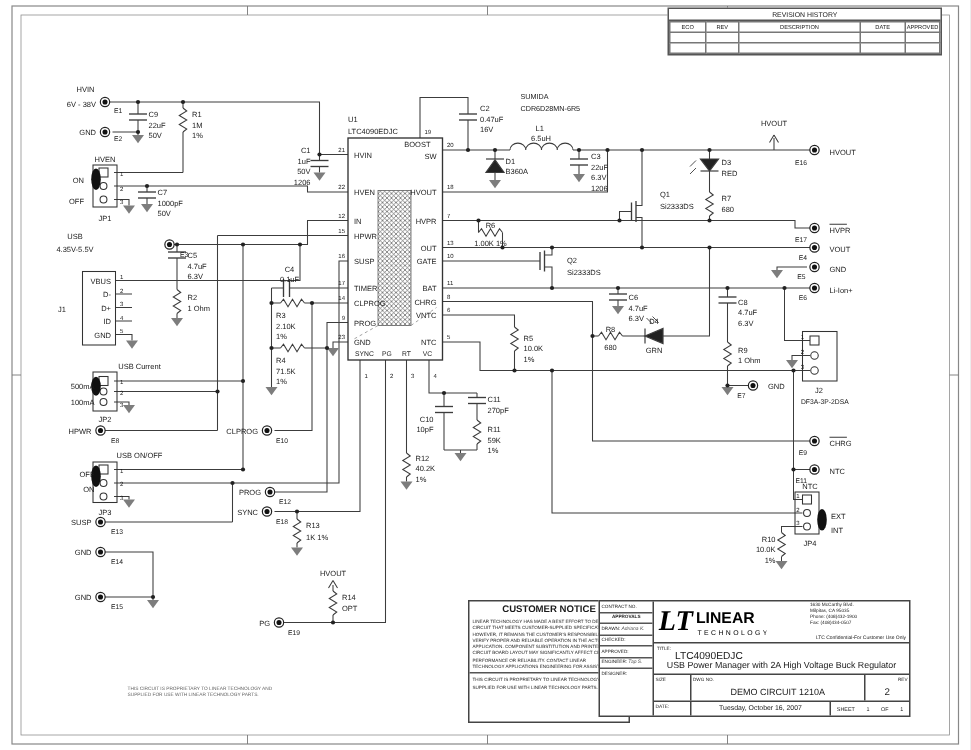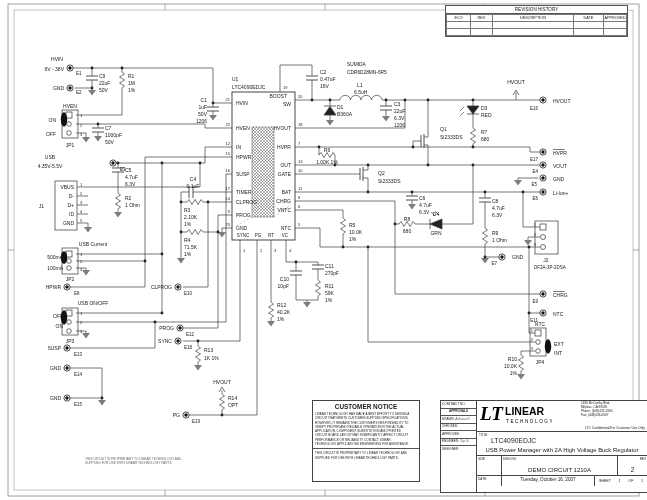--- a/index.html
+++ b/index.html
@@ -12,21 +12,21 @@
   .rev{left:445px;top:5px;width:183px;border:0.5px solid #555;font-size:4px;background:#fff;}
   .rev .ttl{text-align:center;font-size:4.6px;border-bottom:0.5px solid #555;padding:1px 0;}
   .rev table{border-collapse:collapse;width:100%;}
   .rev td{border:0.5px solid #777;text-align:center;font-size:3.8px;height:6px;padding:0;}
   
   .cn{left:312px;top:400px;width:108px;height:82px;border:0.8px solid #444;background:#fff;padding:1px 2px;}
   .cn .t{text-align:center;font-weight:bold;font-size:6.4px;margin:1px 0 2px 0;}
   .cn .b{font-size:3.05px;line-height:4.3px;}
   .cn .sep{border-top:0.5px solid #555;margin:2px -2px;}
   
-  .tb{left:440px;top:400px;width:208px;height:93px;border:0.8px solid #444;background:#fff;display:flex;}
+  .tb{left:399px;top:400px;width:208px;height:78px;border:0.8px solid #444;background:#fff;display:flex;}
   .tb .lcol{width:35px;border-right:0.7px solid #444;display:flex;flex-direction:column;}
   .tb .lcol .c{border-bottom:0.5px solid #555;font-size:3.1px;padding:0.5px 1px;height:7.5px;box-sizing:border-box;}
   .tb .lcol .c.last{flex:1;border-bottom:none;}
   .tb .lcol .v{font-style:italic;color:#555;font-size:3.3px;}
   .tb .rcol{flex:1;display:flex;flex-direction:column;}
   .tb .logo-row{height:30px;border-bottom:0.7px solid #444;position:relative;}
   .tb .addr{position:absolute;right:2px;top:1px;font-size:3.15px;line-height:3.9px;text-align:left;width:64px;}
   .tb .conf{position:absolute;right:2px;bottom:1px;font-size:3.3px;}
   .tb .title-row{height:23px;border-bottom:0.7px solid #444;position:relative;}
   .tb .tl{position:absolute;left:2px;top:1px;font-size:3.1px;}

